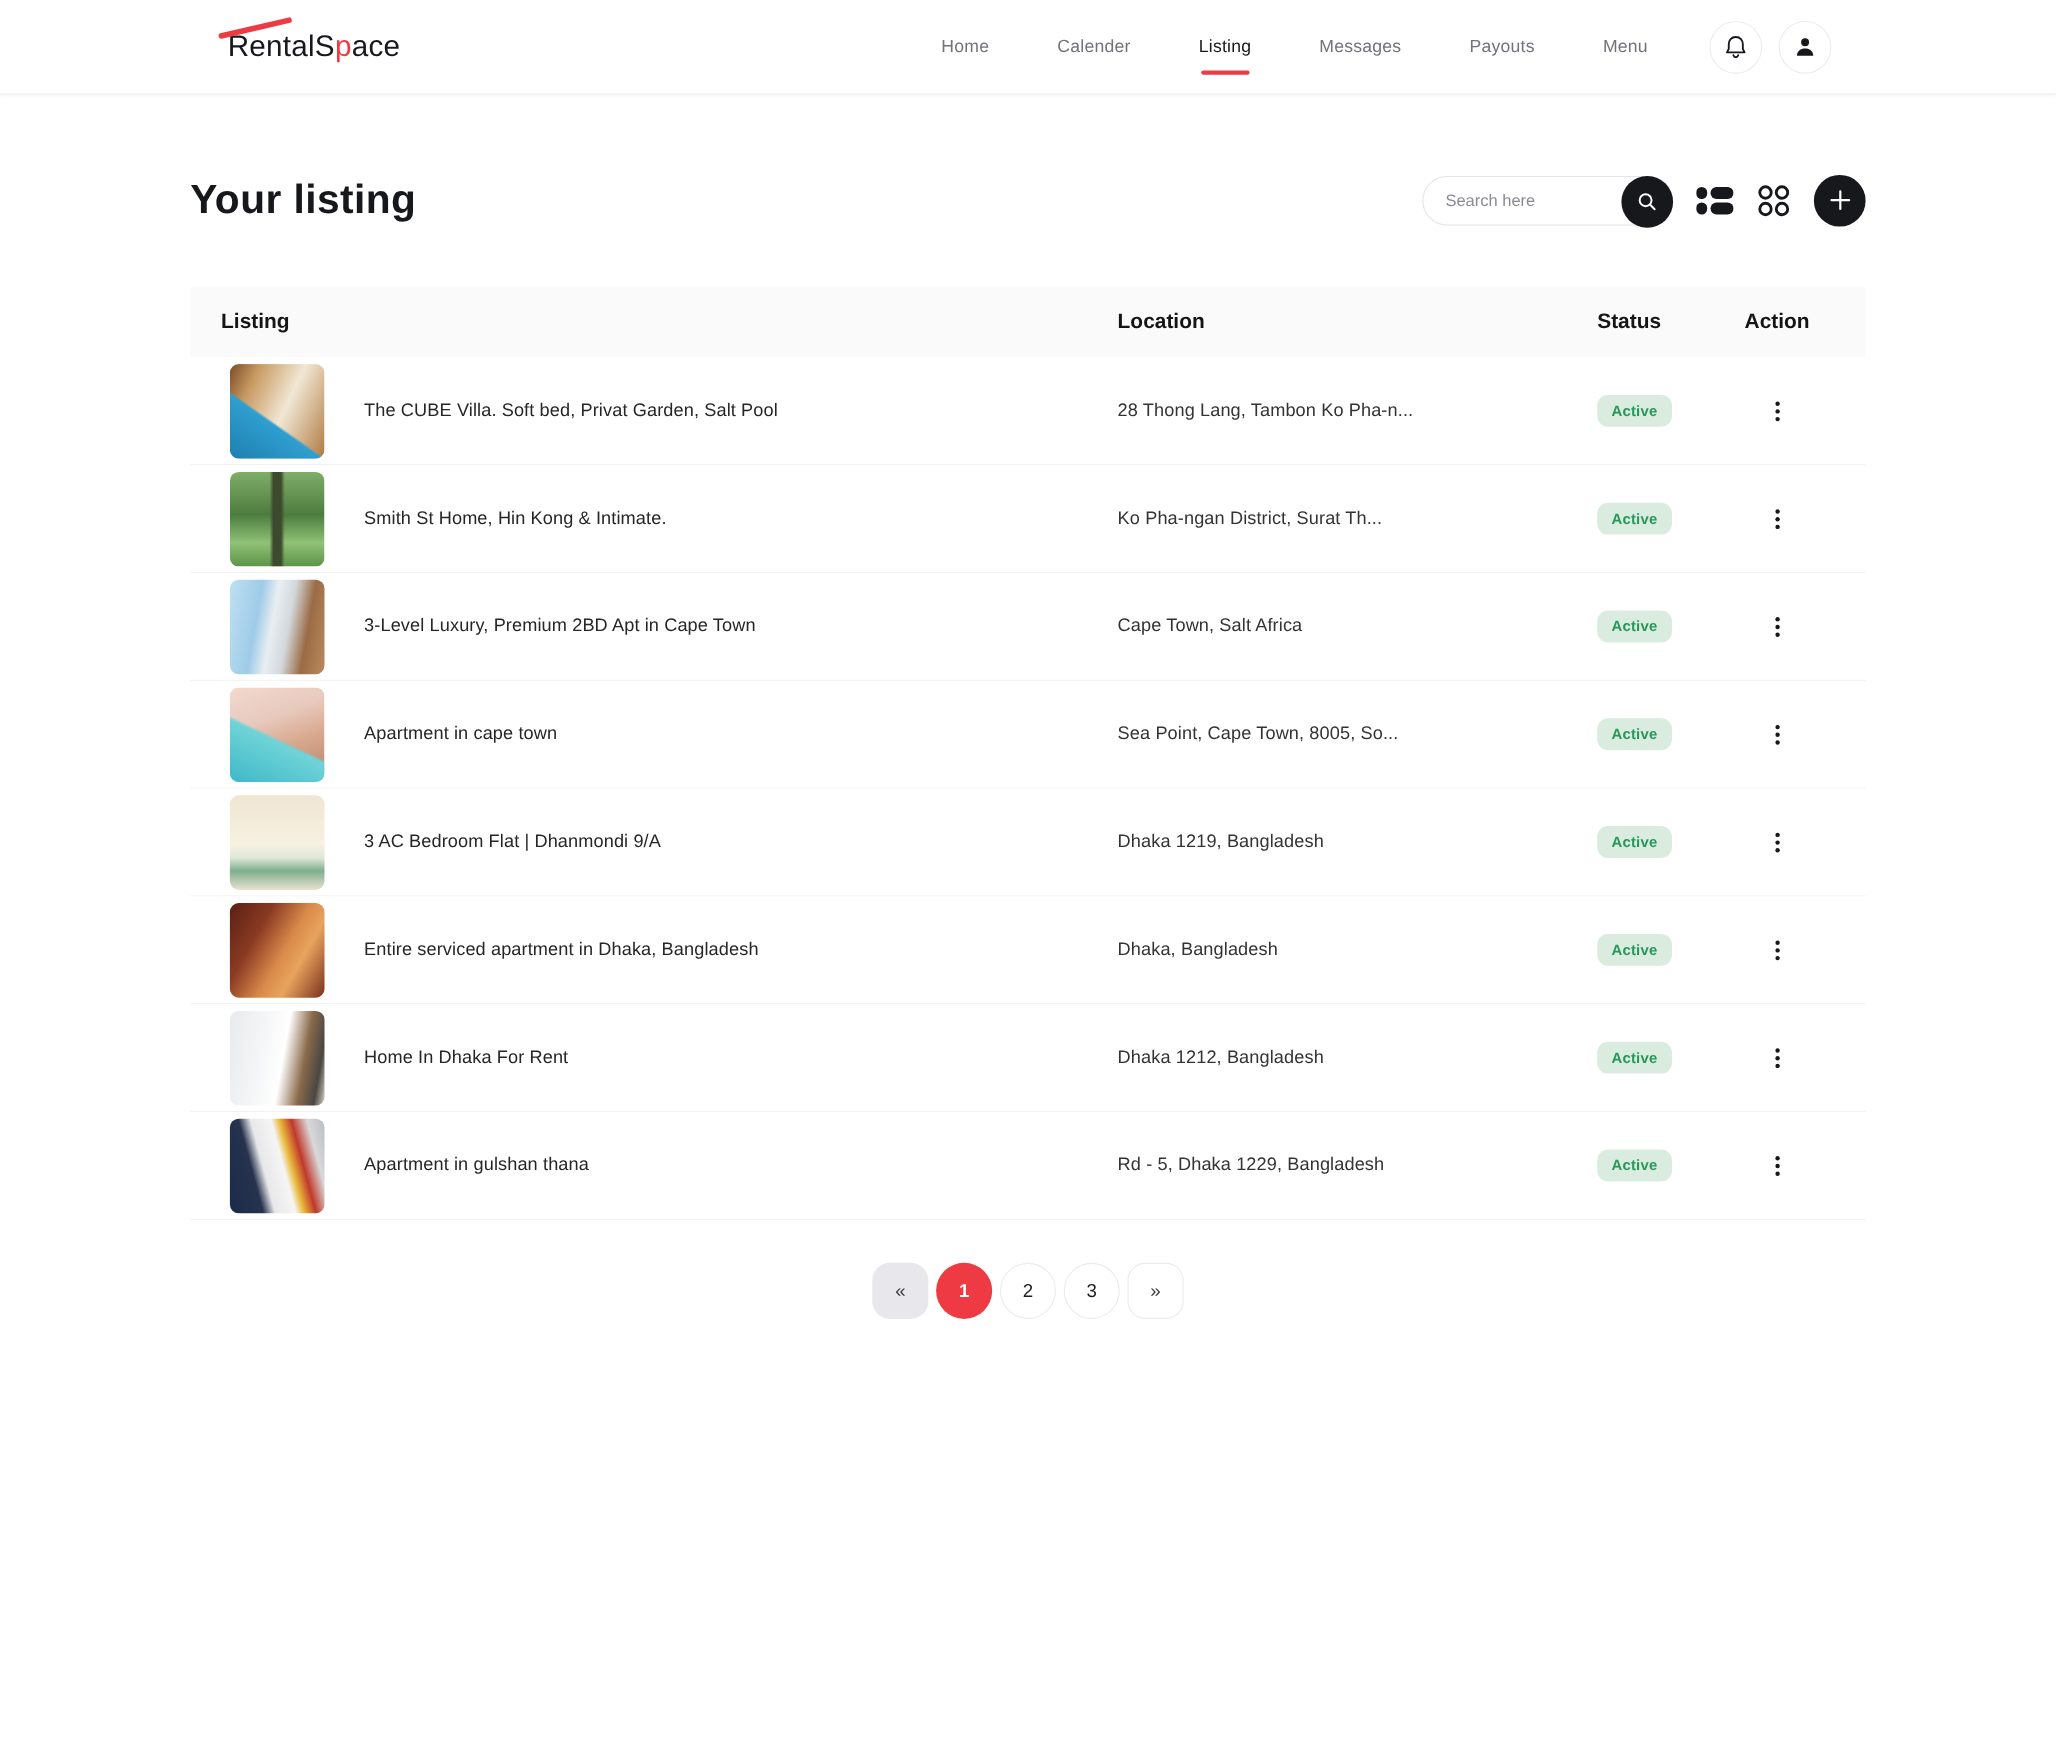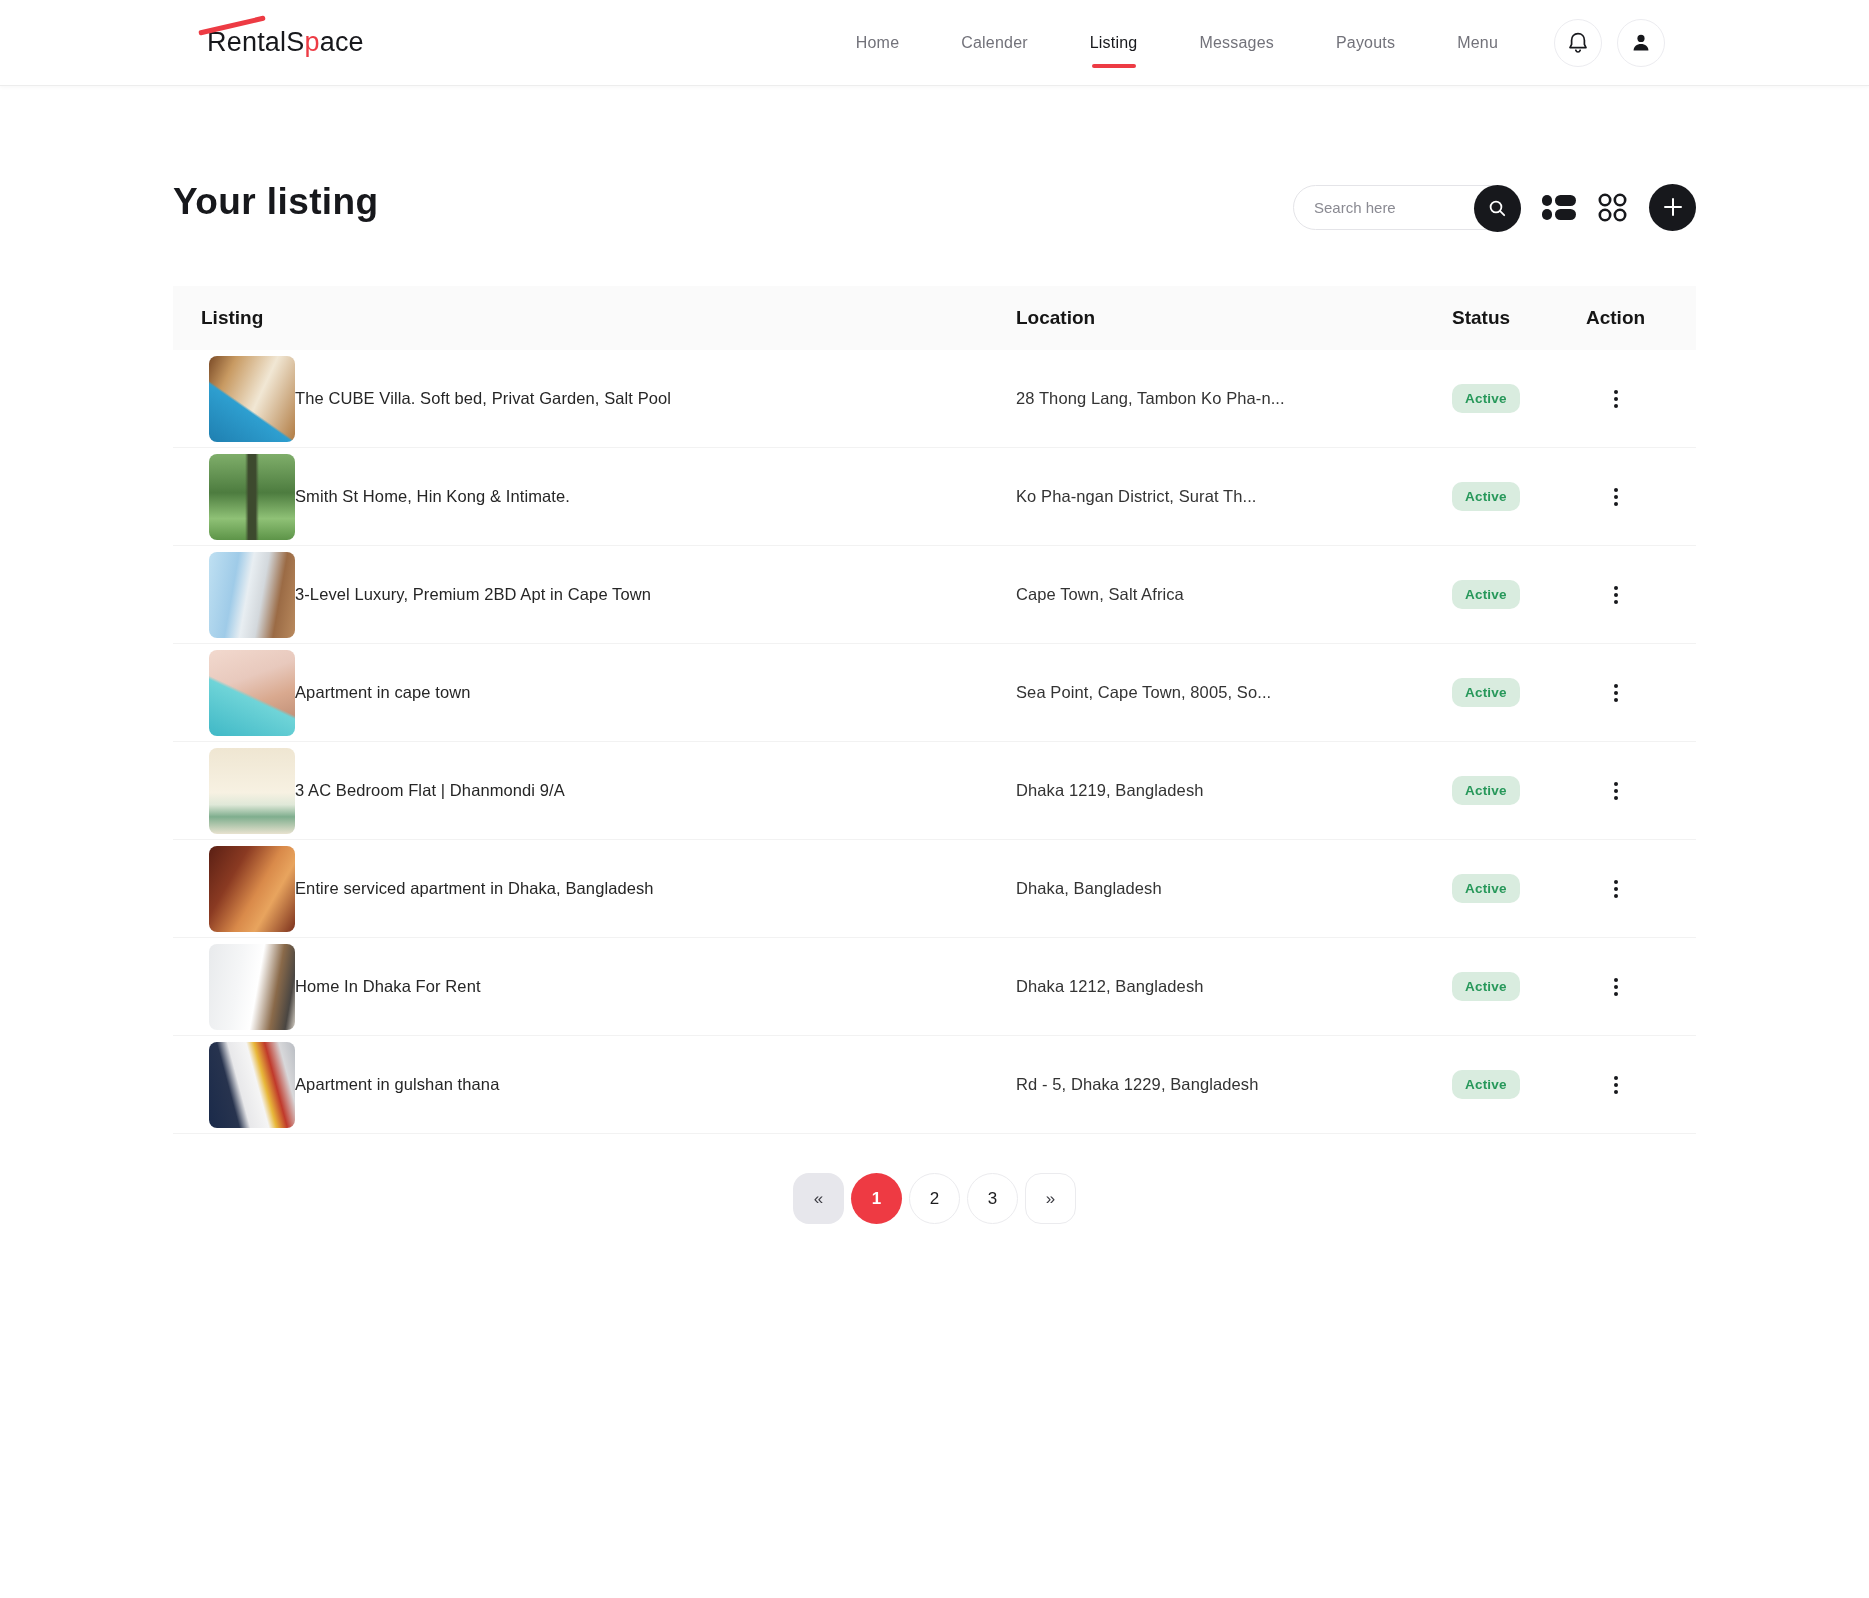--- a/index.html
+++ b/index.html
@@ -22,21 +22,21 @@
   .nav-item.active::after { content:""; position:absolute; left:50%; bottom:-6px;
     transform:translateX(-50%); width:44px; height:4px; background:#ed3b44;
     border-radius:2px; }
   .nav-icons { display:flex; align-items:center; gap:15px; margin-left:56px; }
   .icon-circle { width:48px; height:48px; border-radius:50%; background:#fff;
     border:1px solid #ececf0; display:flex; align-items:center; justify-content:center;
     cursor:pointer; }
 
   
   .container { padding:0 173px; }
-  .page-head { margin-top:95px; display:flex; 
+  .page-head { margin-top:70px; display:flex; align-items:center;
     justify-content:space-between; height:52px; }
   .page-title { font-size:37px; font-weight:600; color:#17181c; letter-spacing:.4px; }
   .controls { display:flex; align-items:center; gap:21px; }
   .search { position:relative; width:228px; height:45px; border:1px solid #e4e4e8;
     border-radius:23px; background:#fff; display:flex; align-items:center; }
   .search input { border:none; outline:none; background:transparent; width:100%;
     height:100%; padding:0 52px 0 20px; font-size:15px; color:#333;
     font-family:"Liberation Sans", sans-serif; }
   .search input::placeholder { color:#8a8a92; }
   .search-btn { position:absolute; right:-1px; top:-1px; width:47px; height:47px;
@@ -50,21 +50,21 @@
 
   
   .table { margin-top:53px; }
   .thead, .row { display:grid; grid-template-columns:815px 436px 134px 1fr;
     align-items:center; padding-left:28px; }
   .thead { height:64px; background:#fafafa; font-size:19px; font-weight:700;
     color:#151515; }
   .row { height:98px; border-bottom:1px solid #f2f2f2; background:#fff; cursor:pointer; }
   .cell-listing { display:flex; align-items:center; }
   .thumb { width:86px; height:86px; border-radius:8px; margin-left:8px; flex:none; }
-  .name { font-size:16.5px; font-weight:500; color:#262626;
+  .name { margin-left:36px; font-size:16.5px; font-weight:500; color:#262626;
     letter-spacing:.1px; }
   .loc { font-size:16.5px; color:#333; letter-spacing:.1px; }
   .badge { display:inline-block; padding:7px 13px; border-radius:10px;
     background:#d9ecdf; color:#27985a; font-size:13.5px; font-weight:700;
     letter-spacing:.2px; }
   .kebab { background:none; border:none; cursor:pointer; display:flex;
     flex-direction:column; align-items:center; gap:3px; padding:8px;
     margin-left:14px; width:32px; }
   .kebab span { width:4px; height:4px; border-radius:50%; background:#17181c; }
 

